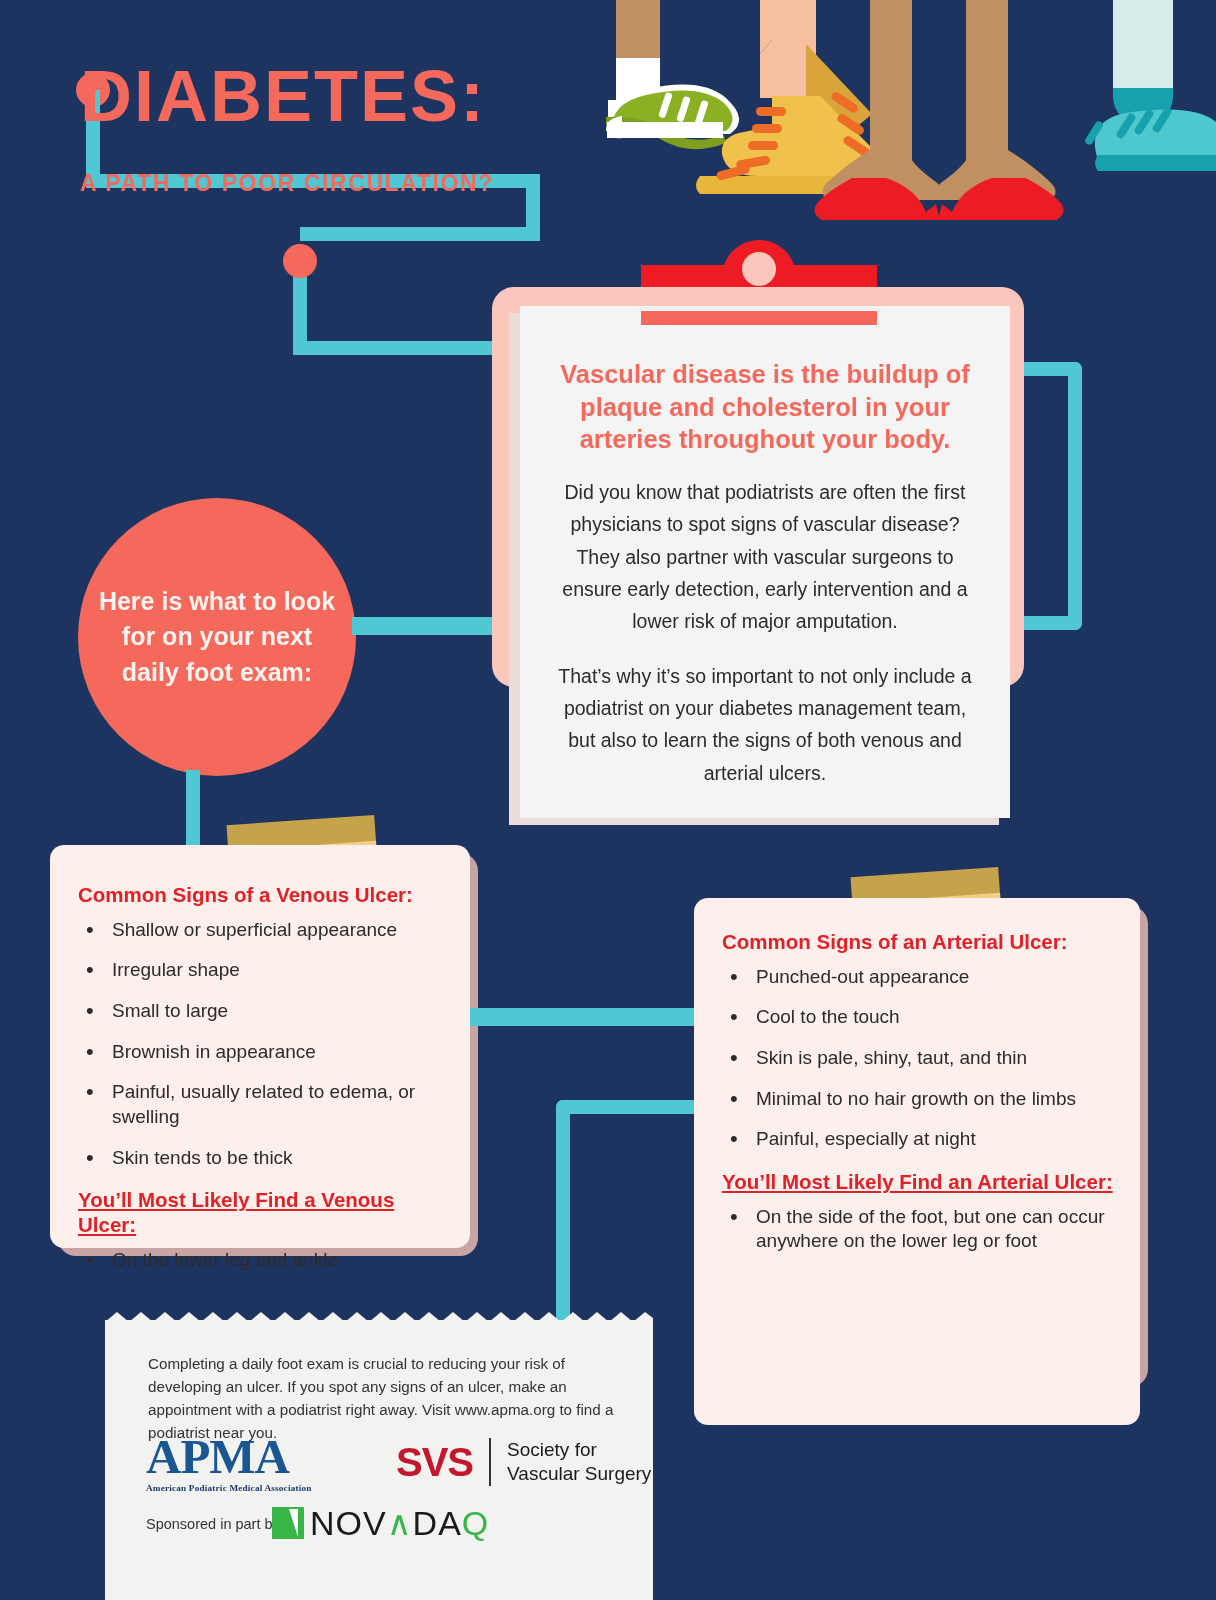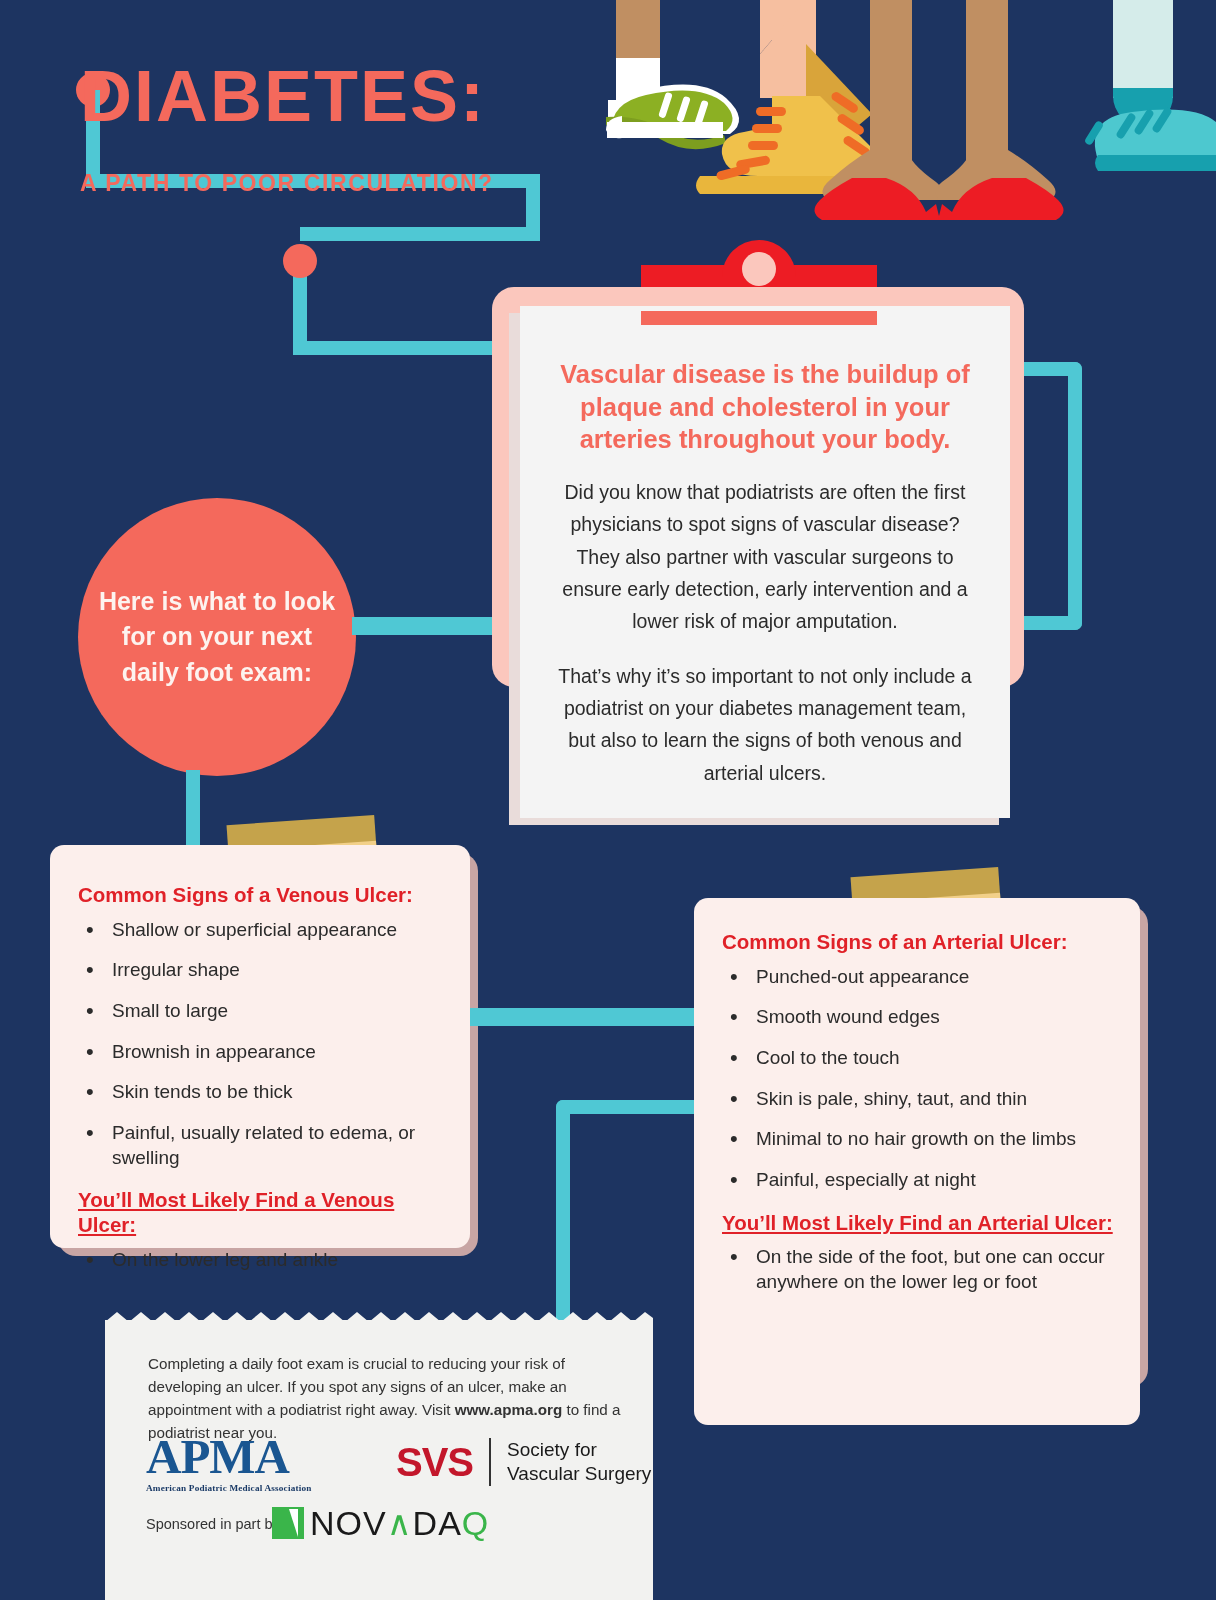--- a/index.html
+++ b/index.html
@@ -113,21 +113,21 @@
 
   
   .footer {
     position:absolute; left:105px; top:1320px; width:548px; height:280px;
     background:#f2f2f0;
   }
   .footer-text {
     position:absolute; left:148px; top:1352px; width:474px;
     color:#333; font-size:15.2px; line-height:1.52;
   }
-  .footer-text b { font-weight:bold; }
+  .footer-text b { font-weight:normal; }
   .apma { position:absolute; left:146px; top:1432px; }
   .apma .word {
     font-family:"Liberation Serif", serif; font-weight:bold;
     font-size:49px; color:#1a5691; letter-spacing:-1px; line-height:1;
   }
   .apma .tag {
     font-family:"Liberation Serif", serif; font-weight:bold;
     font-size:9.2px; color:#1a3a66; letter-spacing:0.2px; margin-top:2px;
   }
   .apma .swoosh {
@@ -259,43 +259,42 @@
     <div class="over"></div>
     <div class="under" style="left:0; top:26px; width:148px; height:24px;"></div>
   </div>
   <div class="card" id="venous-card">
     <h3>Common Signs of a Venous Ulcer:</h3>
     <ul>
       <li>Shallow or superficial appearance</li>
       <li>Irregular shape</li>
       <li>Small to large</li>
       <li>Brownish in appearance</li>
+      <li>Painful, usually related to edema, or swelling</li>
       <li>Skin tends to be thick</li>
-      <li>Painful, usually related to edema, or swelling</li>
     </ul>
     <h3 class="sec">You’ll Most Likely Find a Venous Ulcer:</h3>
     <ul>
       <li>On the lower leg and ankle</li>
     </ul>
   </div>
 
   <div class="teal" style="left:470px; top:1008px; width:238px; height:18px;"></div>
   <div class="teal" style="left:556px; top:1100px; width:152px; height:14px; border-radius:7px 0 0 7px;"></div>
   <div class="teal" style="left:556px; top:1100px; width:14px; height:262px; border-radius:7px 7px 0 0;"></div>
 
   <div class="card-shadow" id="arterial-shadow"></div>
   <div class="tape" style="left:852px; top:872px; width:148px; height:48px; transform:rotate(-4deg);">
     <div class="over"></div>
     <div class="under" style="left:0; top:26px; width:148px; height:24px;"></div>
   </div>
   <div class="card" id="arterial-card">
     <h3>Common Signs of an Arterial Ulcer:</h3>
     <ul>
       <li>Punched-out appearance</li>
-      <li>Smooth wound edges</li>
       <li>Cool to the touch</li>
       <li>Skin is pale, shiny, taut, and thin</li>
       <li>Minimal to no hair growth on the limbs</li>
       <li>Painful, especially at night</li>
     </ul>
     <h3 class="sec">You’ll Most Likely Find an Arterial Ulcer:</h3>
     <ul>
       <li>On the side of the foot, but one can occur anywhere on the lower leg or foot</li>
     </ul>
   </div>

